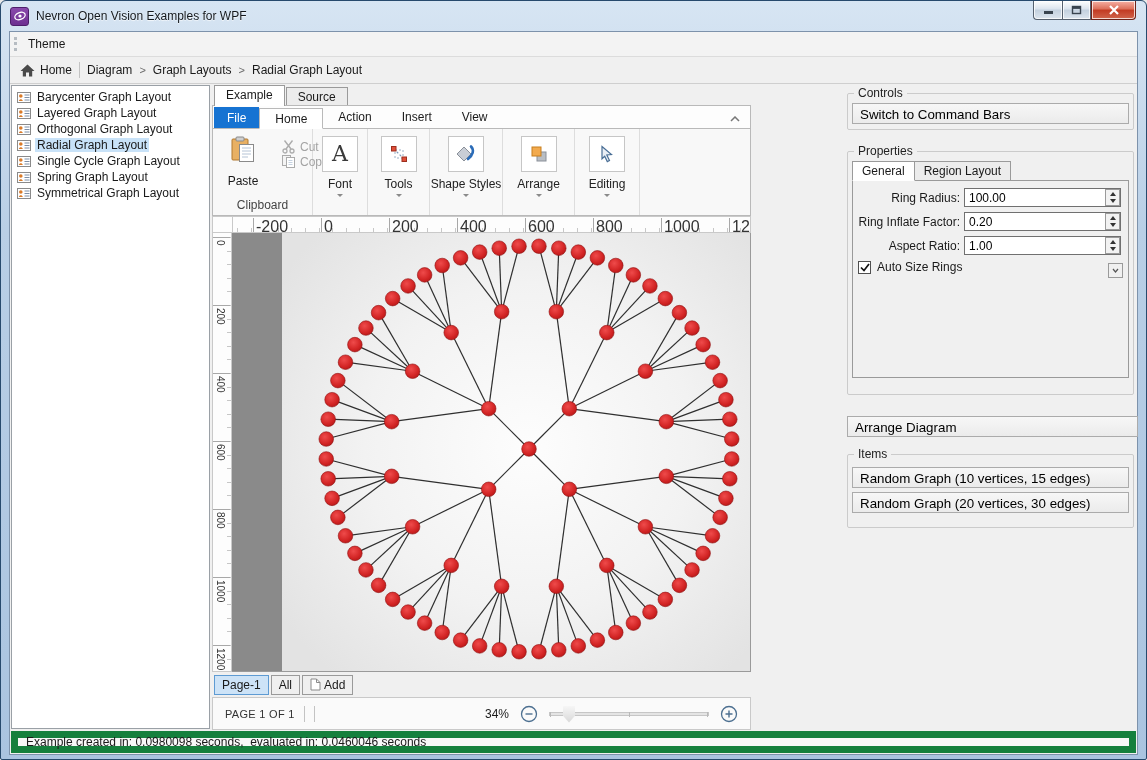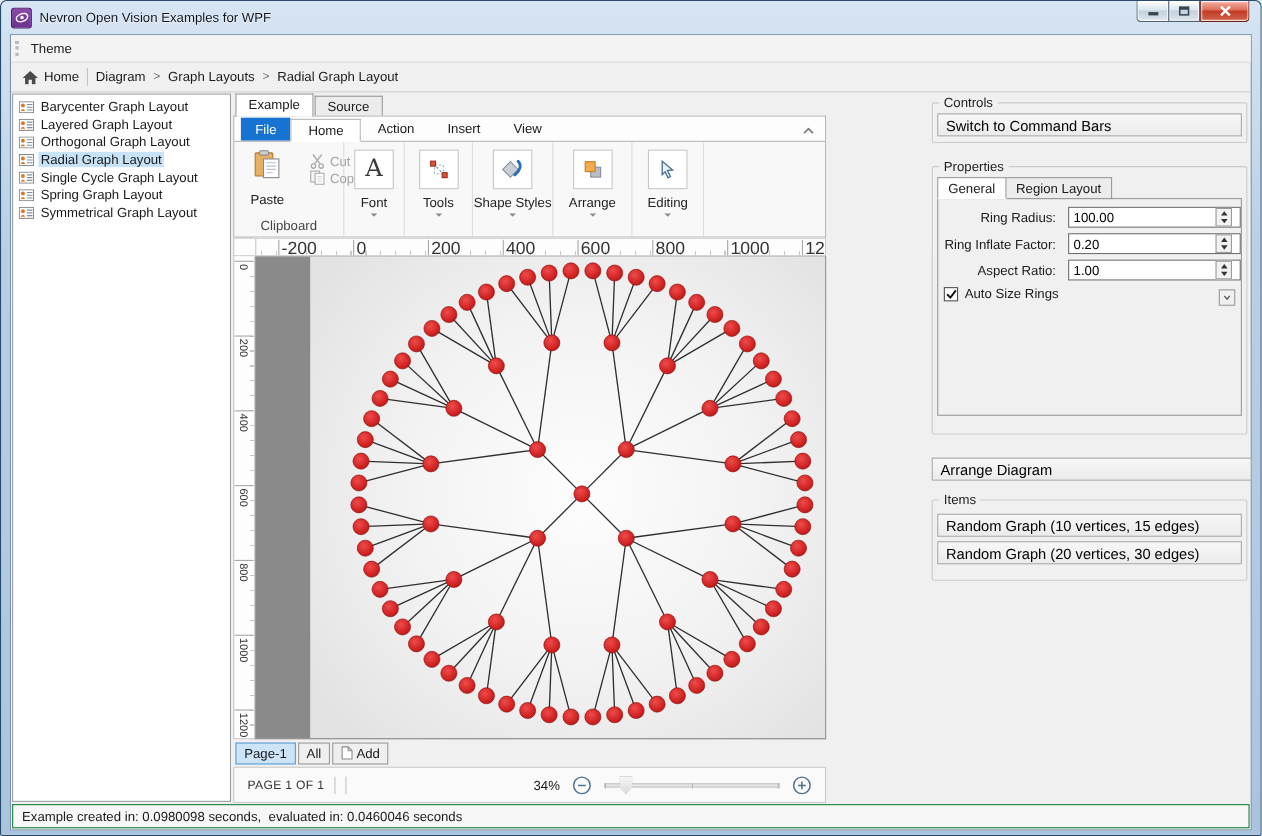--- a/index.html
+++ b/index.html
@@ -39,21 +39,21 @@
   .tree-item { display:flex; align-items:center; gap:4px; height:16px; padding-left:5px; }
   .tree-item .tlabel { padding:0 2px; white-space:nowrap; }
   .tree-item.selected .tlabel { background:#c8e2f8; }
 
   .center { position:absolute; left:202px; top:0; width:539px; bottom:0; display:flex; flex-direction:column; }
 
   .doc-tabs { height:22px; display:flex; align-items:flex-end; padding-left:2px; gap:1px; }
   .doc-tab { border:1px solid #9a9a9a; border-bottom:none; background:#ececec; padding:2px 11px 3px; height:19px; cursor:default; }
   .doc-tab.active { background:#fff; height:21px; position:relative; z-index:2; }
 
-  .ribbon-tabs { height:23px; background:#fdfdfd; border:1px solid #b9b9b9; border-bottom:none; display:flex; align-items:flex-end; padding-left:6px; position:relative; margin-top:-1px; }
+  .ribbon-tabs { height:23px; background:#fdfdfd; border:1px solid #b9b9b9; border-bottom:none; display:flex; align-items:flex-end; padding-left:1px; position:relative; margin-top:-1px; }
   .file-tab { background:#1673d2; color:#fff; height:21px; padding:3px 13px; display:flex; align-items:center; cursor:default; }
   .ribbon-tab { height:21px; padding:3px 15px; cursor:default; }
   .ribbon-tab.active { background:#fff; border:1px solid #b9b9b9; border-bottom:1px solid #fff; margin-bottom:-1px; z-index:2; }
   .ribbon-collapse { position:absolute; right:10px; top:5px; }
 
   .ribbon-body { height:88px; background:#f8f8f8; border:1px solid #b9b9b9; display:flex; position:relative; }
   .rgroup { position:relative; border-right:1px solid #ddd; display:flex; flex-direction:column; align-items:center; }
   .g-clipboard { width:100px; }
   .g-font { width:55px; } .g-paragraph { width:65px; } .g-tools { width:62px; }
   .g-shape { width:73px; } .g-arrange { width:72px; } .g-editing { width:65px; }
@@ -114,34 +114,34 @@
   .gbox.controls .panel-btn { position:absolute; left:4px; right:4px; top:9px; width:auto; }
   .gbox.properties { margin-top:21px; height:244px; }
   .ptabs { display:flex; margin:9px 0 0 4px; }
   .ptab { border:1px solid #9a9a9a; background:#ececec; padding:2px 9px; cursor:default; }
   .ptab + .ptab { border-left:none; }
   .ptab.active { background:#fff; position:relative; z-index:2; border-bottom-color:#fff; }
   .ppage { position:relative; border:1px solid #9a9a9a; margin:-1px 4px 0 4px; height:198px; padding:7px 7px 0 5px; }
   .prow { display:grid; grid-template-columns:106px 1fr; align-items:center; margin-bottom:5px; }
   .prow label { text-align:right; padding-right:4px; white-space:nowrap; }
   .spinfield { position:relative; height:19px; }
-  .spinfield input { width:100%; height:19px; border:1px solid #707070; padding:0 13px 0 4px; font:12px "Liberation Sans",sans-serif;margin-left:7px; }
+  .spinfield input { width:100%; height:19px; border:1px solid #707070; padding:0 13px 0 4px; font:12px "Liberation Sans",sans-serif; }
   .spinner { position:absolute; right:1px; top:1px; bottom:1px; width:15px; border:1px solid #9a9a9a; background:#f2f2f2; display:flex; flex-direction:column; }
   .spin-up,.spin-down { flex:1; display:flex; align-items:center; justify-content:center; cursor:default; }
   .tri-up { width:0;height:0;border:3px solid transparent; border-bottom:4px solid #333; margin-top:-2px; }
   .tri-down { width:0;height:0;border:3px solid transparent; border-top:4px solid #333; margin-bottom:-2px; }
   .check-row { display:flex; align-items:center; gap:6px; margin-top:3px; }
   .checkbox { width:13px; height:13px; border:1px solid #4f4f4f; background:#fff; display:flex; align-items:center; justify-content:center; cursor:default; }
   .mini-drop { position:absolute; right:5px; top:82px; width:15px; height:15px; border:1px solid #9a9a9a; background:#f0f0f0; display:flex; align-items:center; justify-content:center; cursor:default; }
   .arrange-btn { margin:21px 2px 0; }
   .gbox.items { margin-top:17px; height:74px; padding:12px 4px 6px; }
   .gbox.items .panel-btn { margin-bottom:4px; }
 
   
-  .statusbar { height:22px; margin:1px; border:1px solid #15803d; background:#f7f7f7; display:flex; align-items:center; padding-left:8px; }
+  .statusbar { height:22px; margin:1px; border:7px solid #15803d; background:#f7f7f7; display:flex; align-items:center; padding-left:8px; }
   .statusbar span { white-space:pre; }
 </style>
 </head>
 <body>
 
 <div class="window">
 
   <div class="titlebar">
     <div class="app-icon">
       <svg width="14" height="14" viewBox="0 0 14 14">

